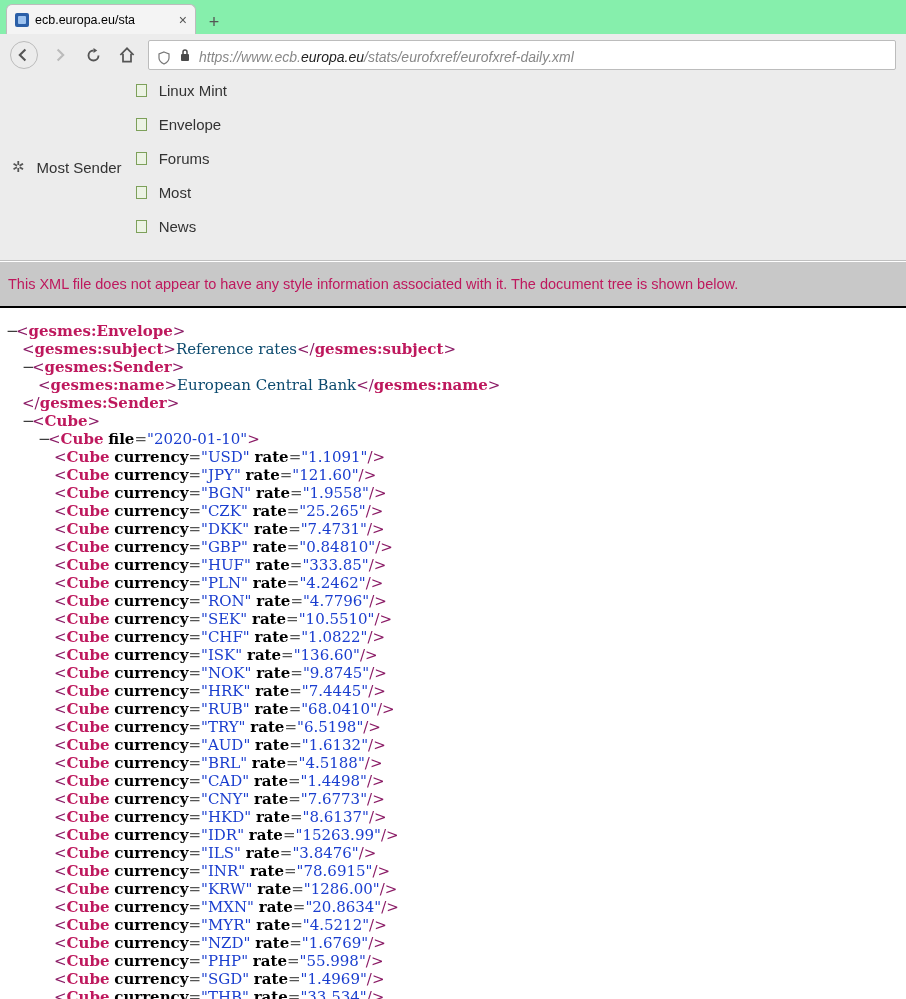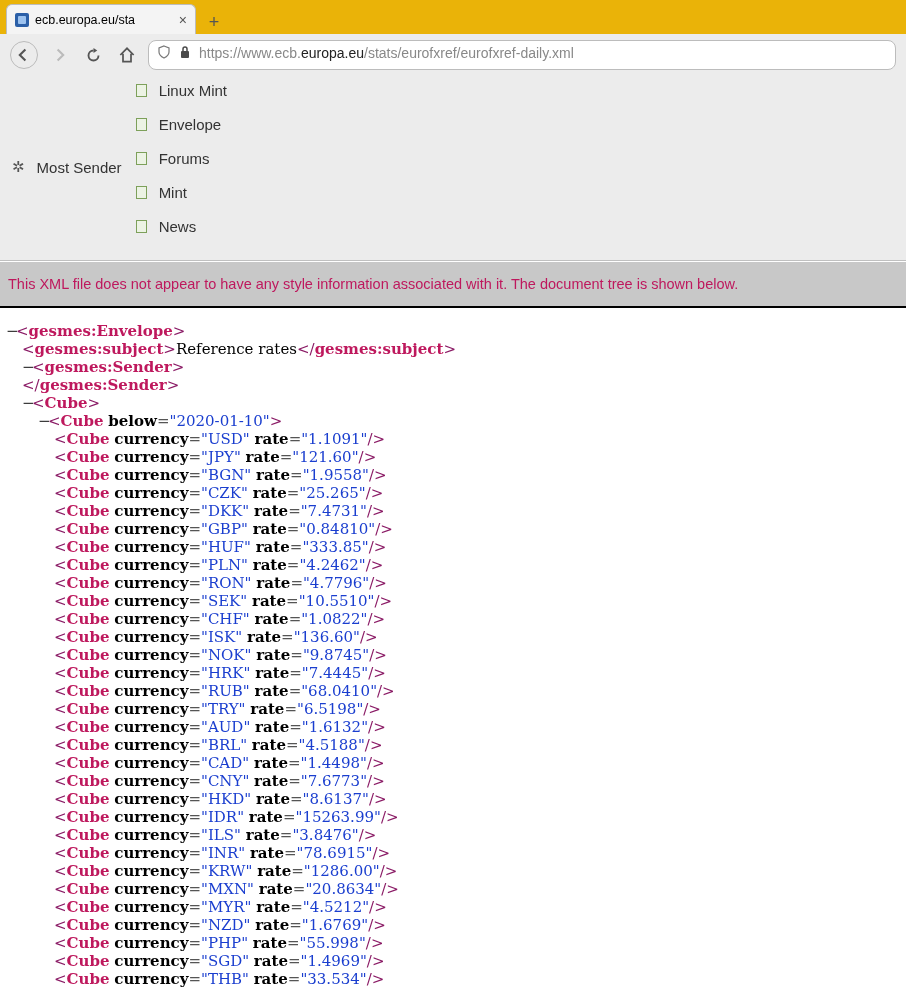--- a/index.html
+++ b/index.html
@@ -5,39 +5,39 @@
   * { box-sizing: border-box; }
   body {
     margin: 0;
     font-family: sans-serif;
     font-size: 13px;
     background: #fff;
     color: #000;
   }
   
   .browser-chrome { background: #e9e9e9; border-bottom: 1px solid #c0c0c0; }
-  .tab-strip { display: flex; align-items: flex-end; height: 34px; padding-left: 6px; background: #eab308; }
+  .tab-strip { display: flex; align-items: flex-end; height: 34px; padding-left: 6px; background: #86efac; }
   .tab {
     display: flex; align-items: center; gap: 6px;
     background: #f4f4f4; border: 1px solid #bcbcbc; border-bottom: none;
     border-radius: 6px 6px 0 0;
     padding: 6px 8px 6px 8px; font-size: 12.5px; min-width: 190px; height: 30px;
   }
   .tab .favicon { width: 14px; height: 14px; background: #2b5fa7; border-radius: 2px; position: relative; }
   .tab .favicon::after { content:""; position:absolute; inset:3px; background:#9cc2ef; border-radius:1px; }
   .tab-close { margin-left: auto; font-size: 14px; color: #555; cursor: pointer; line-height: 1; }
   .newtab { width: 24px; height: 24px; display:flex; align-items:center; justify-content:center; font-size: 18px; color:#555; margin-left: 6px; cursor:pointer; }
   .nav-row { display: flex; align-items: center; gap: 8px; padding: 6px 10px; background: #ececec; }
   .nav-btn { width: 26px; height: 26px; display:flex; align-items:center; justify-content:center; cursor:pointer; color:#555; border-radius: 4px; }
   .nav-btn.disabled { color:#bbb; cursor:default; }
   .nav-back { border:1px solid #bbb; border-radius:50%; width:28px; height:28px; }
   .urlbar {
-    flex: 1; display:flex; align-items:flex-start; gap:8px;
-    background:#fff; border:1px solid #bcbcbc; border-radius:8px;
-    padding: 4px 8px; height: 30px; font-size: 14px;
+    flex: 1; display:flex; align-items:flex-end; gap:8px;
+    background:#fff; border:1px solid #bcbcbc; border-radius:2px;
+    padding: 4px 8px; height: 30px; font-size: 14px; font-style: italic;
   }
   .urlbar .shield { width:14px; height:14px; }
   .urlbar .lock { color:#4a4a4a; font-size:13px; }
   .url { font-family: sans-serif; color:#888; white-space: nowrap; overflow: hidden; }
   .url .dom { color:#222; }
   .bookmarks-row { display:flex; align-items:center; gap:14px; padding: 6px 12px 8px 12px; background:#ececec; font-size:15px; }
   .bm { display:flex; align-items:center; gap:12px; color:#333; cursor:pointer; }
   .bm-gear { color:#555; }
   .bm-doc { width:11px; height:13px; border:1px solid #7da05a; background:#ecf3e4; display:inline-block; }
   .bm-sep { width:1px; height:16px; background:#b8b8b8; }
@@ -48,21 +48,21 @@
   }
   
   .xml-body { padding: 14px 6px 30px 6px; font-family: "DejaVu Serif", Georgia, serif; font-size: 15px; }
   .row { white-space: pre; }
   .toggle { color:#333; cursor:pointer; display:inline-block; width:10px; text-align:center; }
   .punct { color:#8a1a65; }
   .tagname { color:#be185d; font-weight:bold; }
   .attrname { color:#000; font-weight:bold; }
   .eq { color:#555; }
   .attrval { color:#1a3ecf; }
-  .txt { color:#000000; }
+  .txt { color:#0c4a6e; }
   .ind0 { padding-left: 0; }
   .ind1 { padding-left: 16px; }
   .ind2 { padding-left: 32px; }
   .ind3 { padding-left: 48px; }
 </style>
 </head>
 <body>
 
 <div class="browser-chrome">
   <div class="tab-strip">
@@ -117,37 +117,38 @@
           <span class="bm-doc"></span>
           <span>Linux Mint</span>
         </span><span style="display: inline-block; width: 14px;"></span><span class="bm">
           <span class="bm-doc"></span>
           <span>Envelope</span>
         </span><span style="display: inline-block; width: 14px;"></span><span class="bm">
           <span class="bm-doc"></span>
           <span>Forums</span>
         </span><span style="display: inline-block; width: 14px;"></span><span class="bm">
           <span class="bm-doc"></span>
-          <span>Mint</span>
+          <span>Most</span>
         </span><span style="display: inline-block; width: 14px;"></span><span class="bm-sep"></span><span style="display: inline-block; width: 10px;"></span><span class="bm">
           <span class="bm-doc"></span>
           <span>News</span>
         </span><span style="display: inline-block; width: 14px;"></span></span>
   </div>
 </div>
 
 <div class="notice">This XML file does not appear to have any style information associated with it. The document tree is shown below.</div>
 
 <div class="xml-body" id="xml-tree">
     <div class="row ind0"><span class="toggle">−</span><span class="punct">&lt;</span><span class="tagname">gesmes:Envelope</span><span class="punct">&gt;</span></div>
     <div class="row ind1"><span class="punct">&lt;</span><span class="tagname">gesmes:subject</span><span class="punct">&gt;</span><span class="txt">Reference rates</span><span class="punct">&lt;</span><span class="punct">/</span><span class="tagname">gesmes:subject</span><span class="punct">&gt;</span></div>
     <div class="row ind1"><span class="toggle">−</span><span class="punct">&lt;</span><span class="tagname">gesmes:Sender</span><span class="punct">&gt;</span></div>
+    <div class="row ind2"><span class="punct">&lt;</span><span class="tagname">gesmes:name</span><span class="punct">&gt;</span><span class="txt">European Central Bank</span><span class="punct">&lt;</span><span class="punct">/</span><span class="tagname">gesmes:name</span><span class="punct">&gt;</span></div>
     <div class="row ind1"><span class="punct">&lt;</span><span class="punct">/</span><span class="tagname">gesmes:Sender</span><span class="punct">&gt;</span></div>
     <div class="row ind1"><span class="toggle">−</span><span class="punct">&lt;</span><span class="tagname">Cube</span><span class="punct">&gt;</span></div>
-    <div class="row ind2"><span class="toggle">−</span><span class="punct">&lt;</span><span class="tagname">Cube</span> <span class="attrname">below</span><span class="eq">=</span><span class="attrval">"2020-01-10"</span><span class="punct">&gt;</span></div>
+    <div class="row ind2"><span class="toggle">−</span><span class="punct">&lt;</span><span class="tagname">Cube</span> <span class="attrname">file</span><span class="eq">=</span><span class="attrval">"2020-01-10"</span><span class="punct">&gt;</span></div>
     <div class="row ind3"><span class="punct">&lt;</span><span class="tagname">Cube</span> <span class="attrname">currency</span><span class="eq">=</span><span class="attrval">"USD"</span> <span class="attrname">rate</span><span class="eq">=</span><span class="attrval">"1.1091"</span><span class="punct">/</span><span class="punct">&gt;</span></div>
     <div class="row ind3"><span class="punct">&lt;</span><span class="tagname">Cube</span> <span class="attrname">currency</span><span class="eq">=</span><span class="attrval">"JPY"</span> <span class="attrname">rate</span><span class="eq">=</span><span class="attrval">"121.60"</span><span class="punct">/</span><span class="punct">&gt;</span></div>
     <div class="row ind3"><span class="punct">&lt;</span><span class="tagname">Cube</span> <span class="attrname">currency</span><span class="eq">=</span><span class="attrval">"BGN"</span> <span class="attrname">rate</span><span class="eq">=</span><span class="attrval">"1.9558"</span><span class="punct">/</span><span class="punct">&gt;</span></div>
     <div class="row ind3"><span class="punct">&lt;</span><span class="tagname">Cube</span> <span class="attrname">currency</span><span class="eq">=</span><span class="attrval">"CZK"</span> <span class="attrname">rate</span><span class="eq">=</span><span class="attrval">"25.265"</span><span class="punct">/</span><span class="punct">&gt;</span></div>
     <div class="row ind3"><span class="punct">&lt;</span><span class="tagname">Cube</span> <span class="attrname">currency</span><span class="eq">=</span><span class="attrval">"DKK"</span> <span class="attrname">rate</span><span class="eq">=</span><span class="attrval">"7.4731"</span><span class="punct">/</span><span class="punct">&gt;</span></div>
     <div class="row ind3"><span class="punct">&lt;</span><span class="tagname">Cube</span> <span class="attrname">currency</span><span class="eq">=</span><span class="attrval">"GBP"</span> <span class="attrname">rate</span><span class="eq">=</span><span class="attrval">"0.84810"</span><span class="punct">/</span><span class="punct">&gt;</span></div>
     <div class="row ind3"><span class="punct">&lt;</span><span class="tagname">Cube</span> <span class="attrname">currency</span><span class="eq">=</span><span class="attrval">"HUF"</span> <span class="attrname">rate</span><span class="eq">=</span><span class="attrval">"333.85"</span><span class="punct">/</span><span class="punct">&gt;</span></div>
     <div class="row ind3"><span class="punct">&lt;</span><span class="tagname">Cube</span> <span class="attrname">currency</span><span class="eq">=</span><span class="attrval">"PLN"</span> <span class="attrname">rate</span><span class="eq">=</span><span class="attrval">"4.2462"</span><span class="punct">/</span><span class="punct">&gt;</span></div>
     <div class="row ind3"><span class="punct">&lt;</span><span class="tagname">Cube</span> <span class="attrname">currency</span><span class="eq">=</span><span class="attrval">"RON"</span> <span class="attrname">rate</span><span class="eq">=</span><span class="attrval">"4.7796"</span><span class="punct">/</span><span class="punct">&gt;</span></div>
     <div class="row ind3"><span class="punct">&lt;</span><span class="tagname">Cube</span> <span class="attrname">currency</span><span class="eq">=</span><span class="attrval">"SEK"</span> <span class="attrname">rate</span><span class="eq">=</span><span class="attrval">"10.5510"</span><span class="punct">/</span><span class="punct">&gt;</span></div>

